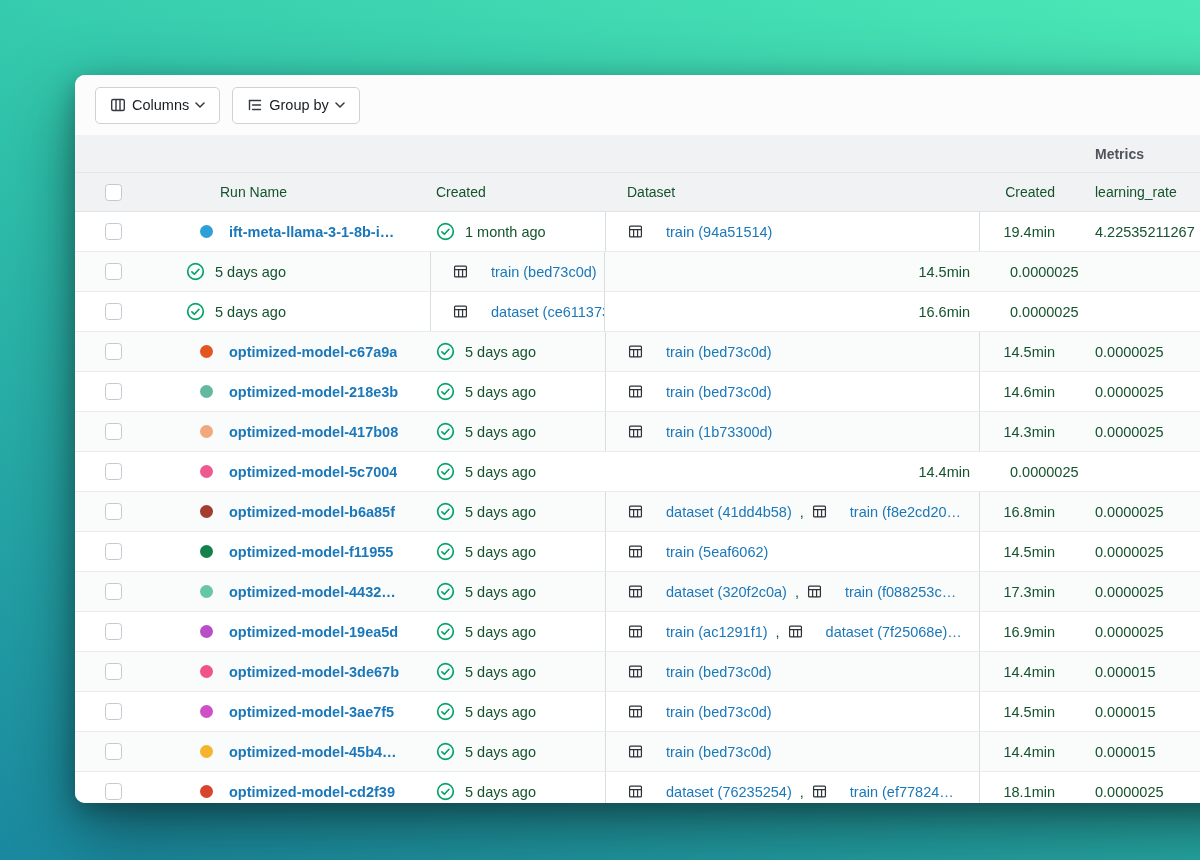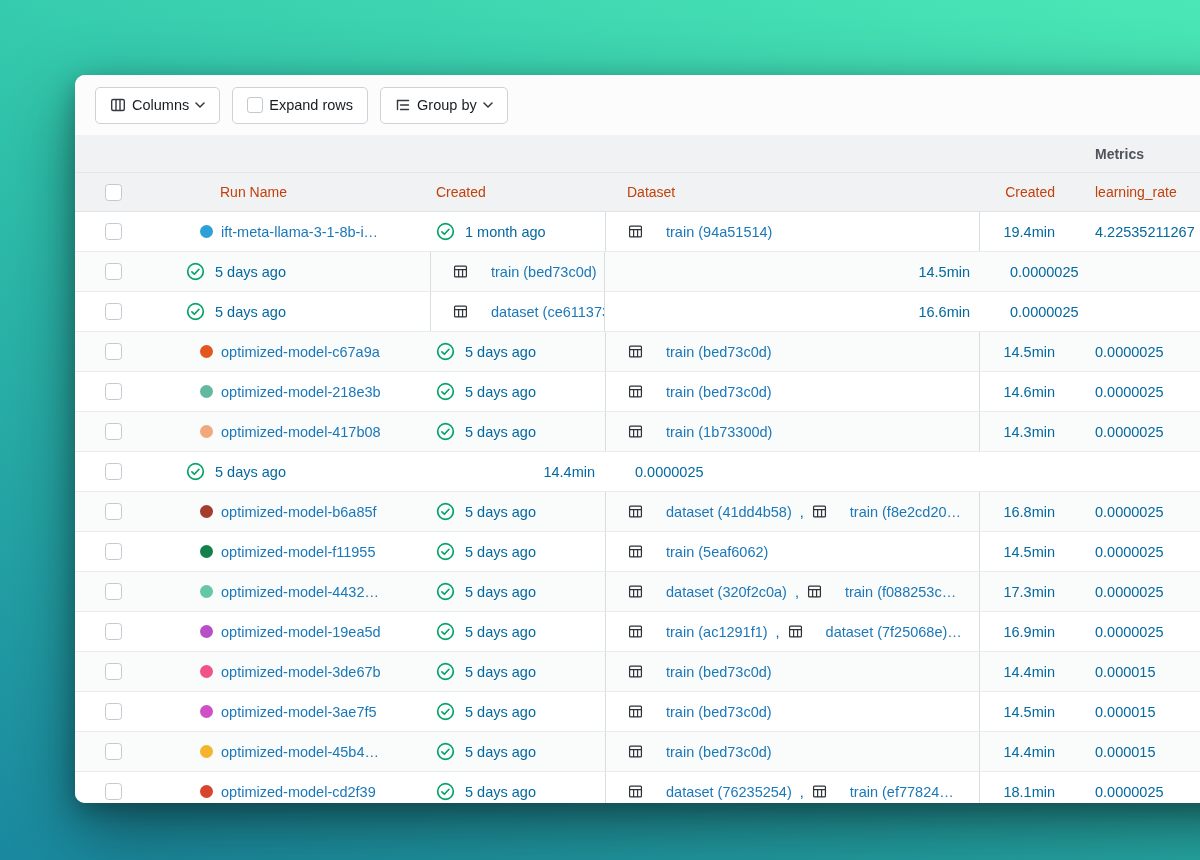--- a/index.html
+++ b/index.html
@@ -22,37 +22,37 @@
     background:#fff; border:1px solid #ccd2d8; border-radius:5px;
     font-family:inherit; font-size:14.5px; color:#171c21; cursor:pointer; white-space:nowrap;
   }
   .icn { display:inline-flex; align-items:center; justify-content:center; }
   .cb-icon { width:16px; height:16px; border:1.5px solid #c2c9cf; border-radius:3px; background:#fff; display:inline-block; }
   
   .grid { display:grid; grid-template-columns:105px 250px 175px 375px 85px 450px; }
   .metrics-row { height:38px; background:#f1f2f3; align-items:center; border-bottom:1px solid #e4e6e8; }
   .metrics-label { padding-left:30px; font-size:14px; font-weight:700; color:#4d545b; }
   .hrow { height:39px; background:#f1f2f3; align-items:center; border-bottom:1px solid #dfe2e4; }
-  .hlabel { font-size:14px; color:#c2410c; white-space:nowrap; }
+  .hlabel { font-size:14px; color:#14532d; white-space:nowrap; }
   .cell { display:flex; align-items:center; min-width:0; }
   .c-sel { padding-left:30px; }
-  .c-run { padding-left:20px; gap:8px; }
+  .c-run { padding-left:20px; gap:16px;font-weight:bold; }
   .h-run { padding-left:40px; }
   .c-created { padding-left:6px; gap:10px; }
   .c-ds { padding-left:22px; gap:6px; overflow:hidden; }
   .body .c-ds { border-left:1px solid #dadde0; border-right:1px solid #dadde0; height:100%; }
   .c-dur { justify-content:flex-end; padding-right:10px; }
   .c-lr { padding-left:30px; }
   
   .row { height:40px; border-bottom:1px solid #e8eaec; background:#fff; }
   .row:nth-child(even) { background:#fafbfb; }
   .checkbox { width:17px; height:17px; border:1.5px solid #c2c9cf; border-radius:3.5px; background:#fff; display:inline-block; flex:none; cursor:pointer; }
   .dot { width:13px; height:13px; border-radius:50%; flex:none; }
   .run-link, .ds-link { color:#1a78ba; text-decoration:none; font-size:14.5px; white-space:nowrap; overflow:hidden; }
-  .created-text, .dur-text, .lr-text, .ds-sep { font-size:14.5px; color:#0369a1; white-space:nowrap; }
+  .created-text, .dur-text, .lr-text, .ds-sep { font-size:14.5px; color:#14532d; white-space:nowrap; }
   .ds-item { display:inline-flex; align-items:center; gap:23px; flex:none; min-width:0; }
   .ds-sep { margin:0 2px; }
   svg { display:block; }
 </style>
 </head>
 <body>
 
 <div class="panel">
 
   <div class="toolbar">
@@ -67,24 +67,20 @@
           </svg>
       </span>
       <span>Columns</span>
       <span class="icn">
         <svg width="10" height="6" viewBox="0 0 10 6">
             <path d="M1 1l4 4 4-4" stroke="#33393f" stroke-width="1.5" fill="none" stroke-linecap="round" stroke-linejoin="round"></path>
           </svg>
       </span>
     </button>
 
-    <button class="tb-btn">
-      <span class="cb-icon"></span>
-      <span>Expand rows</span>
-    </button>
 
     <button class="tb-btn">
       <span class="icn">
         <svg width="16" height="16" viewBox="0 0 16 16">
             <g fill="none" stroke="#33393f" stroke-width="1.4" stroke-linecap="round">
               <path d="M2.5 3.5h11"></path>
               <path d="M5.5 8h8"></path>
               <path d="M5.5 12.5h8"></path>
               <path d="M2.5 3.5v9"></path>
             </g>
@@ -363,20 +359,24 @@
         </div>
     <div class="cell c-lr">
           <span class="lr-text">0.0000025</span>
         </div>
   </div>
 
   <div class="grid row">
     <div class="cell c-sel">
           <span class="checkbox"></span>
         </div>
+    <div class="cell c-run">
+      <span class="dot" style="background: rgb(238, 90, 144);"></span>
+      <a class="run-link" href="#">optimized-model-5c7004</a>
+    </div>
     <div class="cell c-created">
       <span class="icn">
         <svg width="19" height="19" viewBox="0 0 18 18">
               <circle cx="9" cy="9" r="7.4" fill="none" stroke="#00A368" stroke-width="1.6"></circle>
               <path d="M5.6 9.3l2.3 2.3 4.4-4.7" fill="none" stroke="#00A368" stroke-width="1.6" stroke-linecap="round" stroke-linejoin="round"></path>
             </svg>
       </span>
       <span class="created-text">5 days ago</span>
     </div>
     <div class="cell c-dur">

